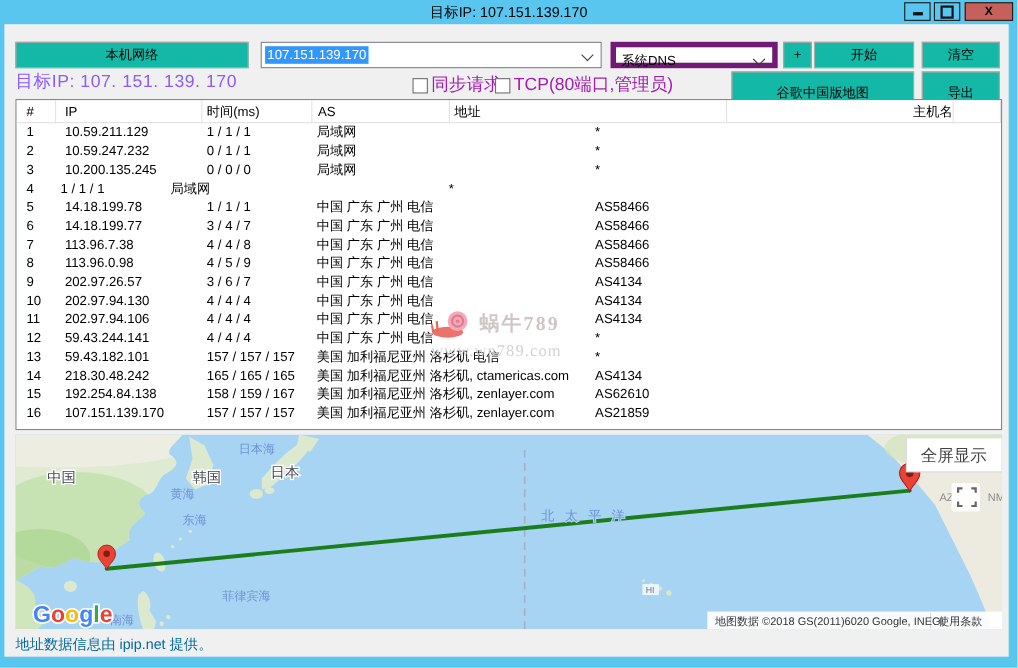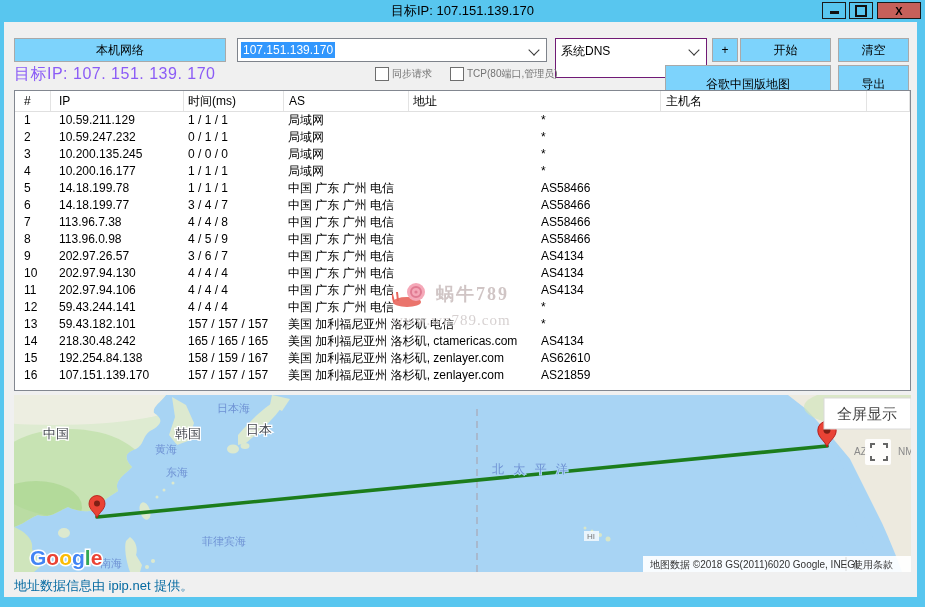--- a/index.html
+++ b/index.html
@@ -11,56 +11,56 @@
     text-align:center;font-size:13px;color:#000;}
   .winbtn{position:absolute;top:2px;height:17px;border:1px solid #1a1a1a;box-sizing:border-box;
     display:flex;align-items:center;justify-content:center;cursor:pointer;}
   .winbtn.min{left:822px;width:24px;}
   .winbtn.max{left:849px;width:24px;}
   .winbtn.close{left:877px;width:44px;background:#C6605A;font-weight:bold;font-size:11px;}
   .minbar{display:block;width:9px;height:3px;background:#111;margin-top:4px;}
   .maxbox{display:block;width:8px;height:8px;border:2px solid #111;}
   
   .content{position:absolute;left:4px;top:22px;width:913px;height:575px;background:#F0F0F0;}
-  .btn{position:absolute;background:#7dd3fc;border:1px solid #A9A9A9;box-sizing:border-box;
+  .btn{position:absolute;background:#14b8a6;border:1px solid #A9A9A9;box-sizing:border-box;
     font-size:12px;color:#000;display:flex;align-items:center;justify-content:center;cursor:pointer;}
   .r1{top:16px;height:24px;}
   .b-localnet{left:10px;width:212px;}
   .combo{position:absolute;left:233px;top:16px;width:310px;height:24px;background:#fff;
     border:1px solid #7E838B;box-sizing:border-box;}
   .combo .sel{position:absolute;left:3px;top:3px;font-size:12px;line-height:16px;
     background:#3297FD;color:#fff;padding:0 2px;}
   .chev{position:absolute;right:8px;top:7px;width:7px;height:7px;border-right:1.6px solid #3a3a3a;
     border-bottom:1.6px solid #3a3a3a;transform:rotate(45deg);}
-  .ddl{position:absolute;left:551px;top:16px;width:152px;height:40px;background:#fff;
-    border:1px solid #701a75;box-sizing:border-box;cursor:pointer;}
+  .ddl{position:absolute;left:551px;top:16px;width:152px;height:24px;background:#fff;
+    border:5px solid #701a75;box-sizing:border-box;cursor:pointer;}
   .ddl .sel{position:absolute;left:5px;top:4px;font-size:12px;color:#000;}
   .b-plus{left:708px;width:26px;}
   .b-start{left:736px;width:91px;}
   .b-clear{left:834px;width:71px;}
   .target-label{position:absolute;left:10px;top:42px;font-size:16px;color:#8b5cf6;letter-spacing:.5px;}
-  .chk{position:absolute;top:45px;display:flex;align-items:center;font-size:10px;color:#737373;cursor:pointer;}
+  .chk{position:absolute;top:45px;display:flex;align-items:center;font-size:16px;color:#a21caf;cursor:pointer;}
   .chk .box{width:12px;height:12px;background:#fff;border:1px solid #6E6E6E;margin-right:3px;}
   .chk1{left:371px;} .chk2{left:446px;}
   .r2btn{top:43px;height:38px;}
   .b-gmap{left:661px;width:166px;}
   .b-export{left:834px;width:71px;}
   
   .table{position:absolute;left:10px;top:68px;width:897px;height:301px;background:#fff;
     border:1px solid #828790;box-sizing:border-box;overflow:hidden;}
   .thead{display:flex;height:20px;border-bottom:1px solid #E0E0E0;font-size:12px;align-items:center;}
   .thead .tcell{border-right:1px solid #E3E3E3;height:20px;line-height:20px;}
   .trow{display:flex;height:17px;font-size:12px;align-items:center;}
   .tcell{box-sizing:border-box;white-space:nowrap;overflow:hidden;line-height:17px;}
   .c-hop{width:36px;padding-left:9px;}
   .c-ip{width:133px;padding-left:8px;}
   .c-time{width:100px;padding-left:4px;}
   .c-addr{width:252px;padding-left:4px;}
   .c-as{width:125px;padding-left:5px;}
-  .c-host{width:206px;padding-left:5px;}
+  .c-host{width:206px;padding-left:5px;text-align:right;}
   .c-fill{flex:1;}
   
   .watermark{position:absolute;left:388px;top:258px;width:180px;height:70px;z-index:5;
     pointer-events:none;font-family:Liberation Serif, serif;}
   .wm-row{display:flex;align-items:center;}
   .wm-name{font-size:18px;font-weight:bold;color:#C8BBBB;opacity:.85;margin-left:6px;letter-spacing:2px;}
   .wm-url{font-size:15px;color:#D2CCCC;opacity:.9;letter-spacing:1px;margin-top:4px;}
   
   .map{position:absolute;left:10px;top:373px;width:897px;height:177px;}
   
@@ -143,21 +143,20 @@
           <div class="trow">
             <div class="tcell c-hop">3</div>
             <div class="tcell c-ip">10.200.135.245</div>
             <div class="tcell c-time">0 / 0 / 0</div>
             <div class="tcell c-addr">局域网</div>
             <div class="tcell c-as">*</div>
             <div class="tcell c-host"></div>
           </div>
           <div class="trow">
             <div class="tcell c-hop">4</div>
-            <div class="tcell c-ip">10.200.16.177</div>
             <div class="tcell c-time">1 / 1 / 1</div>
             <div class="tcell c-addr">局域网</div>
             <div class="tcell c-as">*</div>
             <div class="tcell c-host"></div>
           </div>
           <div class="trow">
             <div class="tcell c-hop">5</div>
             <div class="tcell c-ip">14.18.199.78</div>
             <div class="tcell c-time">1 / 1 / 1</div>
             <div class="tcell c-addr">中国 广东 广州 电信</div>

